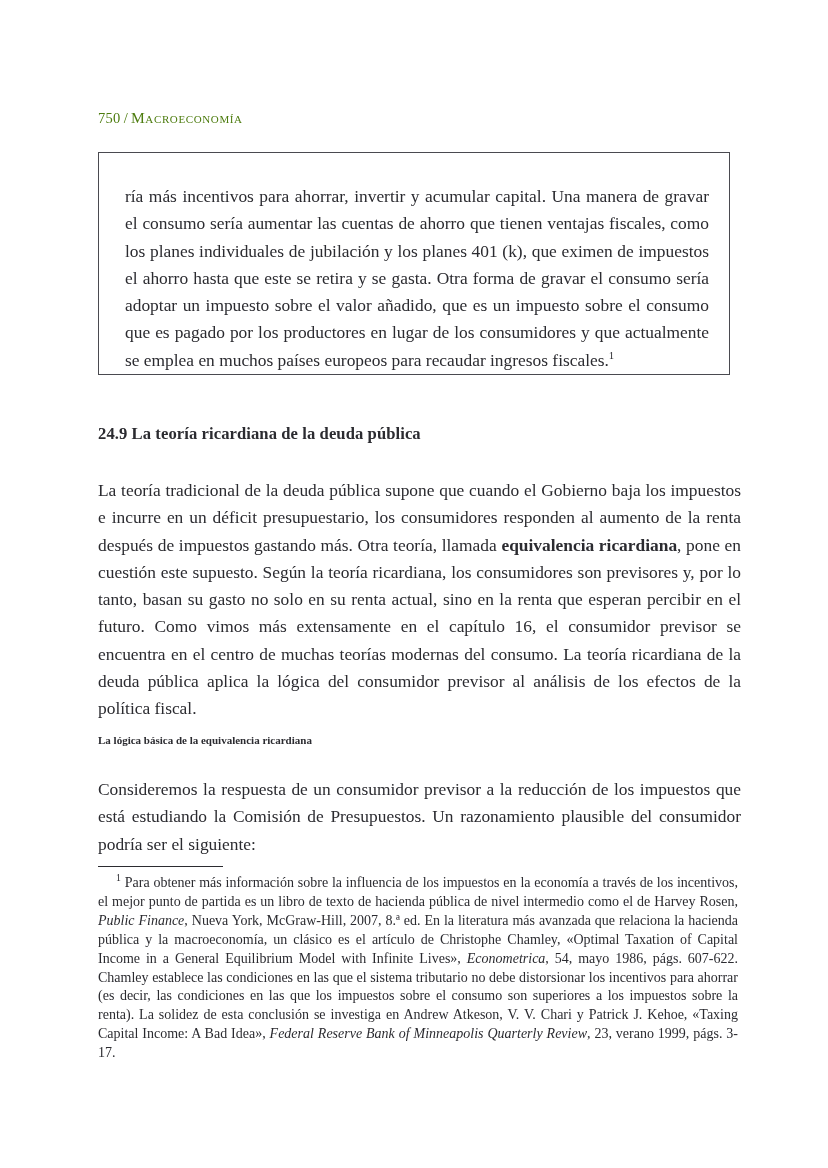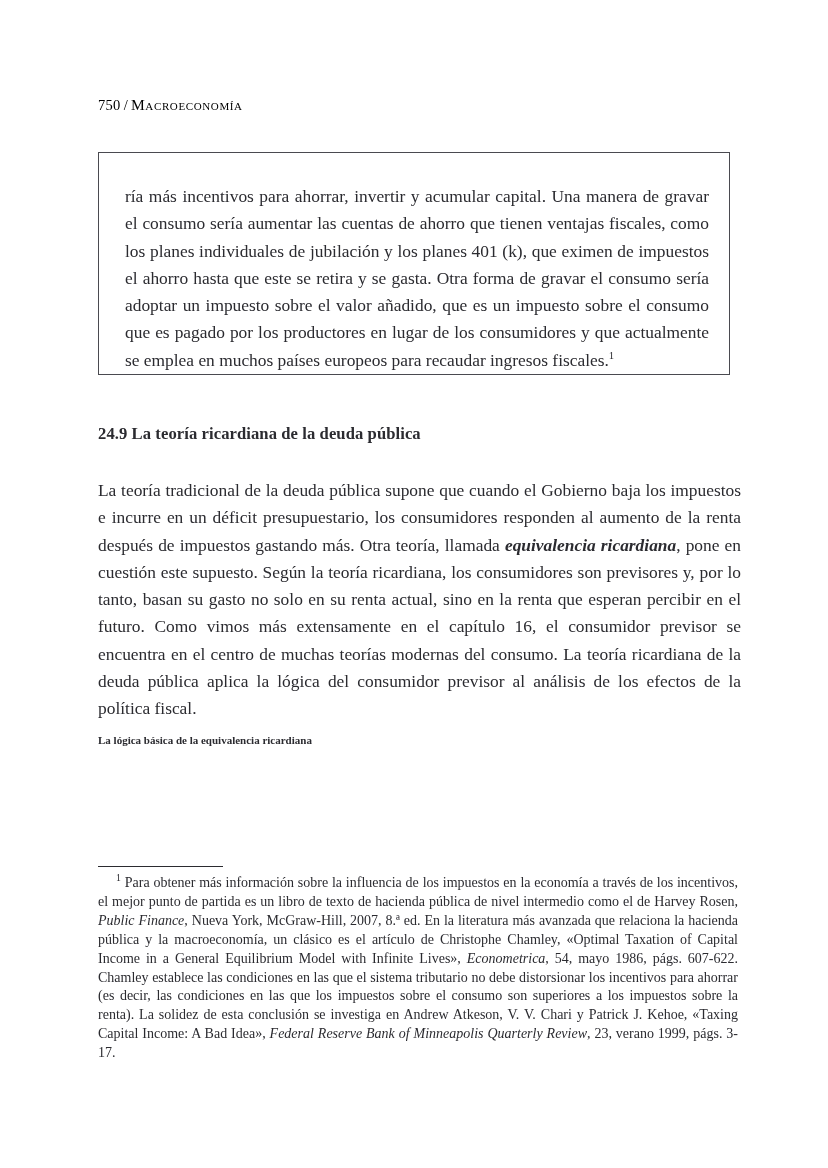--- a/index.html
+++ b/index.html
@@ -22,24 +22,24 @@
     top: 0;
     width: 828px;
     height: 1168px;
     overflow: hidden;
   }
 
   
   .running-head {
     position: absolute;
     left: 98px;
-    top: 96px;
+    top: 109px;
     font-size: 14.5px;
     letter-spacing: 0.02em;
-    color: #000000;
+    color: #4d7c0f;
     white-space: nowrap;
   }
   .running-head .folio { font-size: 14.5px; }
   .running-head .sep { padding: 0 3px; }
   .running-head .bookname {
     font-variant: small-caps;
     font-size: 15.5px;
     letter-spacing: 0.04em;
   }
 
@@ -88,21 +88,21 @@
     left: 98px;
     width: 643px;
     font-size: 17.4px;
     line-height: 27.3px;
     text-align: justify;
     text-justify: inter-word;
     hyphens: manual;
   }
   .body-para.p1 { top: 477px; }
   .body-para.p2 { top: 776px; }
-  .body-para b { font-weight: bold; font-style: italic; }
+  .body-para b { font-weight: bold; }
 
   
   .sub-heading {
     position: absolute;
     left: 98px;
     top: 734px;
     width: 645px;
     font-size: 11px;
     font-weight: bold;
   }
@@ -147,17 +147,18 @@
   <div class="excerpt-box">
     <div class="excerpt-text"><span>ría más incentivos para ahorrar, invertir y acumular capital. Una manera de gravar el consumo sería aumentar las cuentas de ahorro que tienen ventajas fiscales, como los planes individuales de jubilación y los planes 401 (k), que eximen de impuestos el ahorro hasta que este se retira y se gasta. Otra forma de gravar el consumo sería adoptar un impuesto sobre el valor añadido, que es un impuesto sobre el consumo que es pagado por los productores en lugar de los consumidores y que actualmente se emplea en muchos países europeos para recaudar ingresos fiscales.</span><sup>1</sup></div>
   </div>
 
   <div class="section-heading">24.9 La teoría ricardiana de la deuda pública</div>
 
   <div class="body-para p1"><span>La teoría tradicional de la deuda pública supone que cuando el Gobierno baja los impuestos e incurre en un déficit presupuestario, los consumidores responden al aumento de la renta después de impuestos gastando más. Otra teoría, llamada </span><b>equivalencia ricardiana</b><span>, pone en cuestión este supuesto. Según la teoría ricardiana, los consumidores son previsores y, por lo tanto, basan su gasto no solo en su renta actual, sino en la renta que esperan percibir en el futuro. Como vimos más extensamente en el capítulo 16, el consumidor previsor se encuentra en el centro de muchas teorías modernas del consumo. La teoría ricardiana de la deuda pública aplica la lógica del consumidor previsor al análisis de los efectos de la política fiscal.</span></div>
 
   <div class="sub-heading">La lógica básica de la equivalencia ricardiana</div>
 
+  <div class="body-para p2">Consideremos la respuesta de un consumidor previsor a la reducción de los impuestos que está estudiando la Comisión de Presupuestos. Un razonamiento plausible del consumidor podría ser el siguiente:</div>
 
   <div class="footnote-rule"></div>
   <div class="footnote"><span class="fn-indent"></span><sup>1</sup> <span>Para obtener más información sobre la influencia de los impuestos en la economía a través de los incentivos, el mejor punto de partida es un libro de texto de hacienda pública de nivel intermedio como el de Harvey Rosen, </span><i>Public Finance</i><span>, Nueva York, McGraw-Hill, 2007, 8.ª ed. En la literatura más avanzada que relaciona la hacienda pública y la macroeconomía, un clásico es el artículo de Christophe Chamley, «Optimal Taxation of Capital Income in a General Equilibrium Model with Infinite Lives», </span><i>Econometrica</i><span>, 54, mayo 1986, págs. 607-622. Chamley establece las condiciones en las que el sistema tributario no debe distorsionar los incentivos para ahorrar (es decir, las condiciones en las que los impuestos sobre el consumo son superiores a los impuestos sobre la renta). La solidez de esta conclusión se investiga en Andrew Atkeson, V. V. Chari y Patrick J. Kehoe, «Taxing Capital Income: A Bad Idea», </span><i>Federal Reserve Bank of Minneapolis Quarterly Review</i><span>, 23, verano 1999, págs. 3-17.</span></div>
 
 </div>
 
 </body></html>

